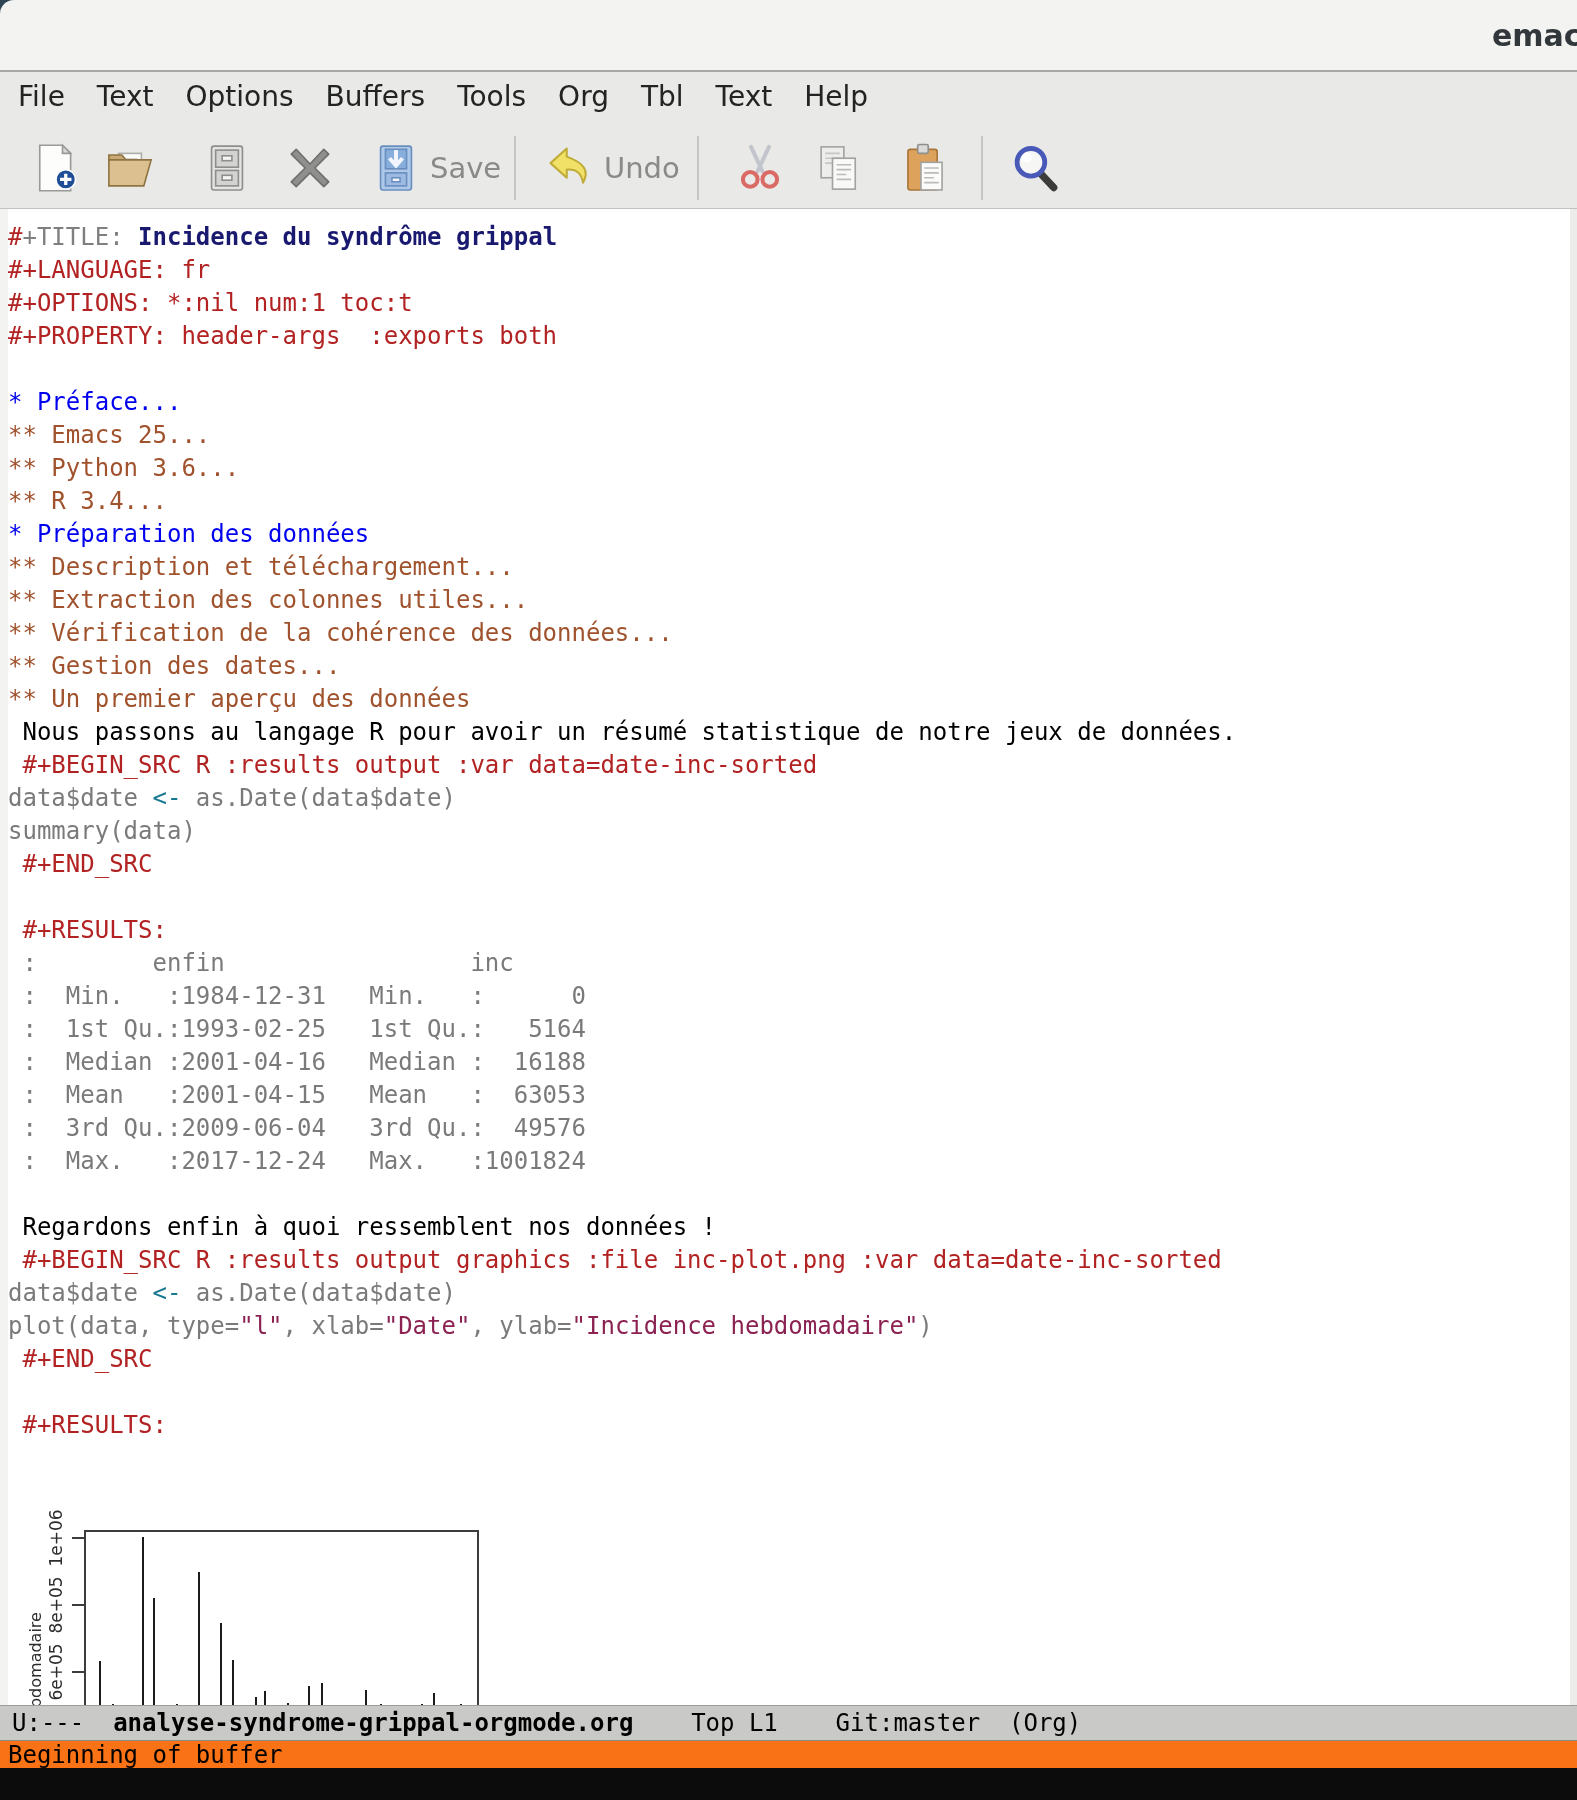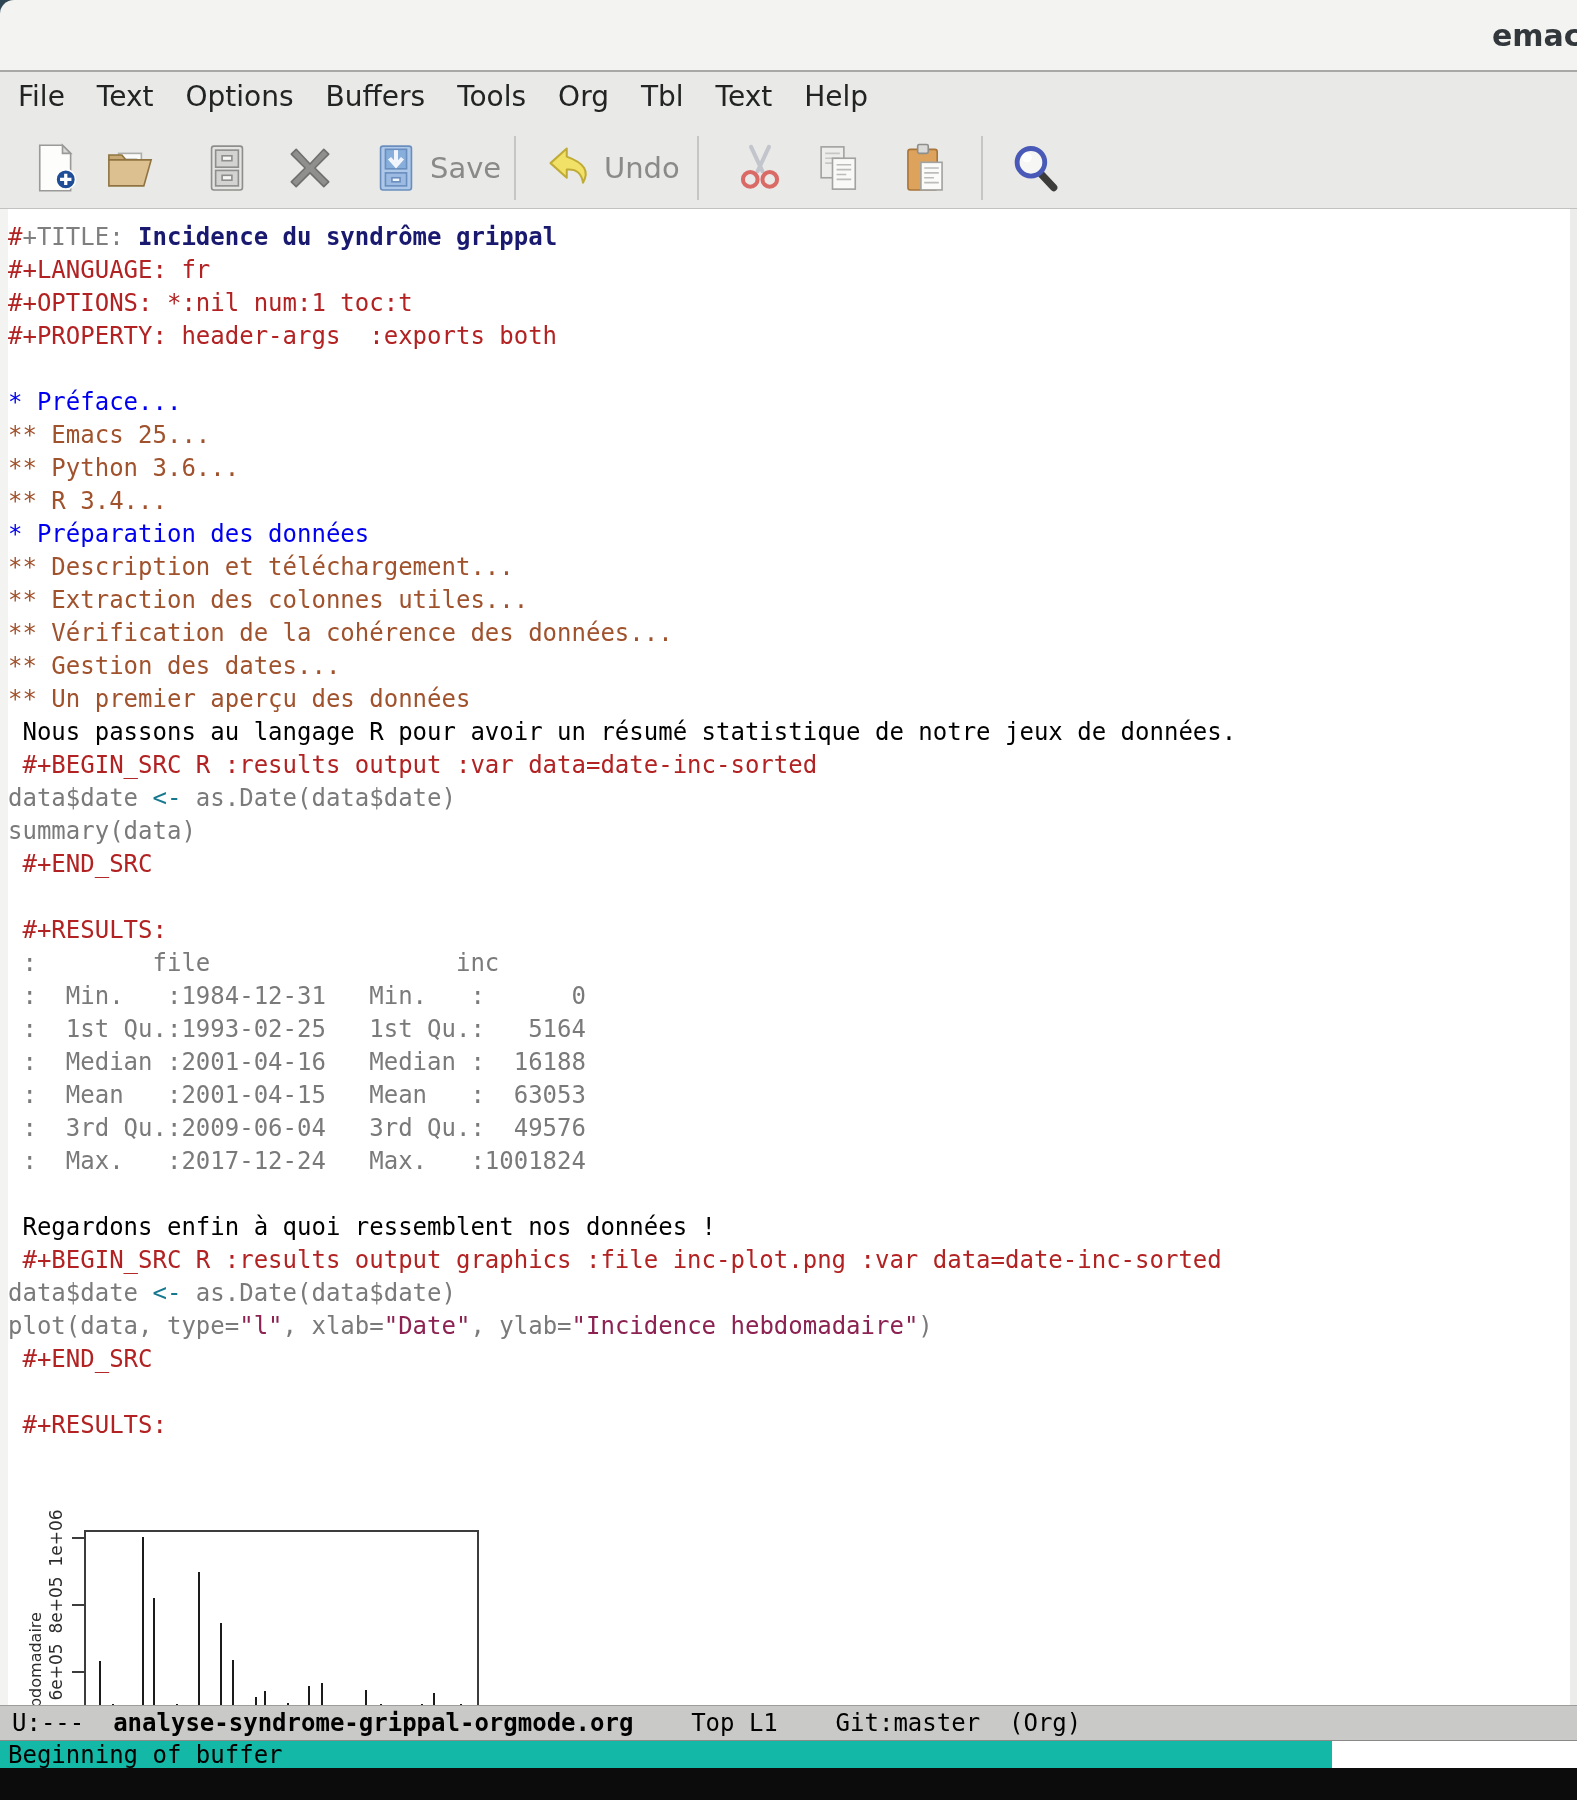--- a/index.html
+++ b/index.html
@@ -46,21 +46,21 @@
                     font-family:"DejaVu Sans",sans-serif;}
   .ylab{position:absolute;transform-origin:0 0;transform:rotate(-90deg);font-size:16px;color:#2c2c2c;
         white-space:nowrap;font-family:"DejaVu Sans",sans-serif;}
   
   .modeline{position:absolute;left:0;top:1705px;width:1577px;height:36px;background:#c9c9c7;
             border-top:1px solid #9d9d9b;border-bottom:1px solid #8a8a88;z-index:5;
             font-family:"DejaVu Sans Mono",monospace;font-size:24px;color:#000;
             display:flex;align-items:center;padding-left:12px;box-sizing:border-box;}
   .modeline span{white-space:pre;}
   .ml-file{font-weight:bold;}
-  .echo{position:absolute;left:0;top:1741px;width:1332px;height:27px;background:#14b8a6;z-index:5;
+  .echo{position:absolute;left:0;top:1741px;width:1577px;height:27px;background:#f97316;z-index:5;
         font-family:"DejaVu Sans Mono",monospace;font-size:24px;color:#000;
         display:flex;align-items:center;padding-left:8px;box-sizing:border-box;}
   .blackbar{position:absolute;left:0;top:1768px;width:1577px;height:32px;background:#0c0c0c;z-index:6;}
 </style>
 </head>
 <body>
 
 <div class="screen">
   <div class="desktop-corner"></div>
 
@@ -202,21 +202,21 @@
         <div class="bl"><span class="h2">** Vérification de la cohérence des données...</span></div>
         <div class="bl"><span class="h2">** Gestion des dates...</span></div>
         <div class="bl"><span class="h2">** Un premier aperçu des données</span></div>
         <div class="bl"><span class="txt"> Nous passons au langage R pour avoir un résumé statistique de notre jeux de données.</span></div>
         <div class="bl"><span class="meta"> #+BEGIN_SRC R :results output :var data=date-inc-sorted</span></div>
         <div class="bl"><span class="code">data$date </span><span class="op">&lt;-</span><span class="code"> as.Date(data$date)</span></div>
         <div class="bl"><span class="code">summary(data)</span></div>
         <div class="bl"><span class="meta"> #+END_SRC</span></div>
         <div class="bl">&nbsp;</div>
         <div class="bl"><span class="meta"> #+RESULTS:</span></div>
-        <div class="bl"><span class="code"> :        file                 inc</span></div>
+        <div class="bl"><span class="code"> :        enfin                 inc</span></div>
         <div class="bl"><span class="code"> :  Min.   :1984-12-31   Min.   :      0</span></div>
         <div class="bl"><span class="code"> :  1st Qu.:1993-02-25   1st Qu.:   5164</span></div>
         <div class="bl"><span class="code"> :  Median :2001-04-16   Median :  16188</span></div>
         <div class="bl"><span class="code"> :  Mean   :2001-04-15   Mean   :  63053</span></div>
         <div class="bl"><span class="code"> :  3rd Qu.:2009-06-04   3rd Qu.:  49576</span></div>
         <div class="bl"><span class="code"> :  Max.   :2017-12-24   Max.   :1001824</span></div>
         <div class="bl">&nbsp;</div>
         <div class="bl"><span class="txt"> Regardons enfin à quoi ressemblent nos données !</span></div>
         <div class="bl"><span class="meta"> #+BEGIN_SRC R :results output graphics :file inc-plot.png :var data=date-inc-sorted</span></div>
         <div class="bl"><span class="code">data$date </span><span class="op">&lt;-</span><span class="code"> as.Date(data$date)</span></div>

